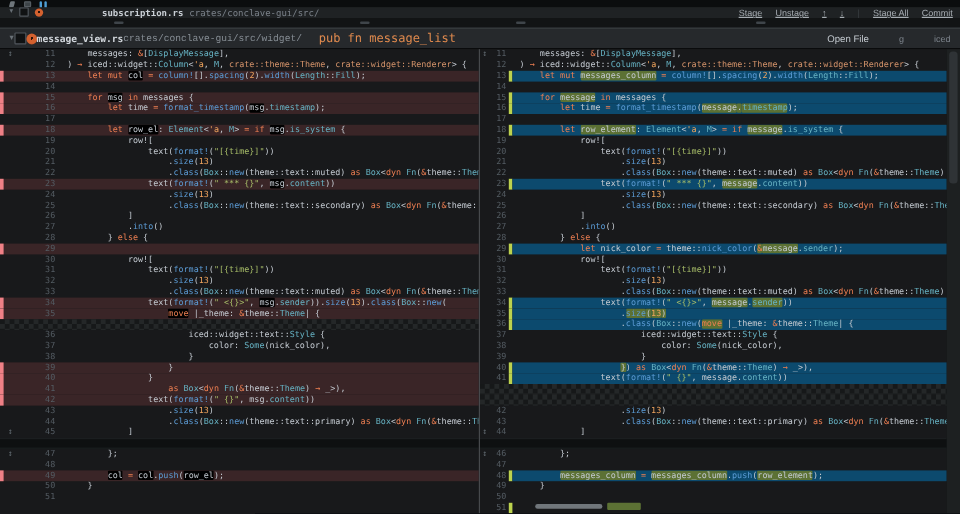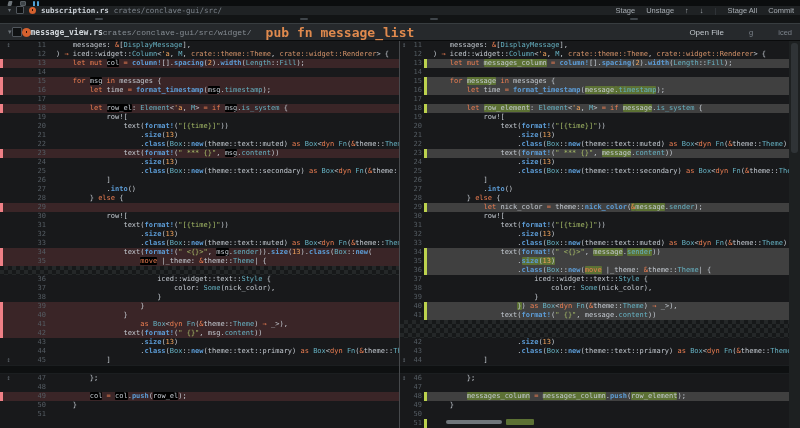--- a/index.html
+++ b/index.html
@@ -12,39 +12,39 @@
   .mini-panel{left:20px;width:6px;height:5px;background:#3d4448;border:1px solid #565d62;box-sizing:border-box;}
   .mini-pause-a{left:33px;width:2px;height:6px;background:#4f9fd4;}
   .mini-pause-b{left:37px;width:2px;height:6px;background:#4f9fd4;}
   
   .row-a{position:absolute;left:0;top:6px;width:800px;height:9px;background:#1f2224;overflow:hidden;}
   .prev-head{position:absolute;left:8px;top:-2px;height:12px;display:flex;align-items:center;gap:5px;white-space:nowrap;}
   .chev{color:#6a7177;font-size:6px;line-height:6px;}
   .cbx{width:6px;height:6px;background:#101213;border:1px solid #50565c;border-radius:1px;}
   .rust-dot{width:7px;height:7px;border-radius:50%;
             background:radial-gradient(circle at 50% 45%, #2a1208 0 1px, #d4612f 1px 60%, #8f3c1f 100%);}
-  .fname{font-family:"DejaVu Sans Mono",monospace;font-weight:bold;font-size:7.5px;color:#c9cfd5;}
+  .fname{font-family:"DejaVu Sans Mono",monospace;font-weight:bold;font-size:7.5px;color:#c9cfd5;margin-left:44px;}
   .fpath{font-family:"DejaVu Sans Mono",monospace;font-size:7.5px;color:#7b828a;}
   .toolbar{position:absolute;right:6px;top:0;height:9px;display:flex;align-items:center;gap:11px;
            font-size:7.5px;color:#a7adb3;}
   .toolbar .tsep{color:#3a3f43;}
-  .toolbar span{cursor:default;}
+  .toolbar span{cursor:default;text-decoration:underline;}
   
   .row-b{position:absolute;left:0;top:15px;width:800px;height:8px;background:#121415;}
   .dash{position:absolute;top:3px;height:2px;width:8px;background:#3f454a;border-radius:1px;}
   
   .file-header{position:absolute;left:0;top:23px;width:800px;height:18px;background:#26292c;
                border-top:1px solid #383d40;border-bottom:1px solid #0a0b0c;box-sizing:border-box;}
   .fh-left{position:absolute;left:8px;top:0;height:16px;display:flex;align-items:center;gap:0;white-space:nowrap;}
   .fh-left .chev{font-size:7px;}
   .fh-left .cbx{width:8px;height:8px;}
   .fh-left .rust-dot{width:9px;height:9px;}
   .fh-name{font-family:"DejaVu Sans Mono",monospace;font-weight:bold;font-size:8px;color:#d3d8dd;}
   .fh-path{font-family:Liberation Mono, monospace;font-size:8px;color:#868d94;}
-  .fh-symbol{font-family:"DejaVu Sans Mono",monospace;font-weight:bold;font-size:13px;color:#e08a4e;margin-left:14px;}
+  .fh-symbol{font-family:"DejaVu Sans Mono",monospace;font-weight:normal;font-size:10px;color:#e08a4e;margin-left:14px;}
   .fh-right{position:absolute;right:8px;top:0;height:16px;display:flex;align-items:center;gap:25px;}
   .open-file{font-size:8px;color:#c2c8ce;}
   .keyhint{font-size:7.5px;color:#7c838b;}
   
   .diff{position:absolute;left:0;top:41px;width:800px;height:387px;background:#18191b;}
   .pane{position:absolute;top:0;height:387px;overflow:hidden;background:#18191b;}
   .pane.left{left:0;width:399px;}
   .pane.right{left:400px;width:389px;}
   .divider{position:absolute;left:399px;top:0;width:1px;height:387px;background:#46494c;}
   .vtrack{position:absolute;left:789px;top:0;width:11px;height:387px;background:#1d2021;}
@@ -52,31 +52,31 @@
   .row{position:relative;height:9px;display:flex;align-items:stretch;
        font-family:"DejaVu Sans Mono",monospace;font-size:7px;line-height:9px;}
   .mk{width:3px;}
   .ic{width:11px;text-align:center;color:#5f676e;font-size:7px;overflow:hidden;}
   .pane.right .ic{width:8px;}
   .nm{width:32px;padding-right:4px;text-align:right;color:#545c63;}
   .pane.right .nm{width:14px;padding-right:2px;}
   .cd{flex:1;padding-left:6px;white-space:pre;overflow:hidden;color:#bdc4cb;}
   .pane.left .row.del{background:#3a2527;}
   .pane.left .row.del .mk{background:#ef8086;}
-  .pane.right .row.add .cd{background:#404040;}
+  .pane.right .row.add .cd{background:#0c4a6e;}
   .pane.right .row.add .mk{background:#bcd24e;}
   .pane.left .row.pdel .mk{background:#ef8086;}
   .pane.right .row.padd .mk{background:#bcd24e;}
   .row.skip{background:repeating-conic-gradient(#242728 0% 25%, #161819 0% 50%);background-size:8px 8px;}
   .row.sep{background:#0e1011;border-top:1px solid #1b1e20;border-bottom:1px solid #1b1e20;box-sizing:border-box;}
   .thumb{position:absolute;top:1px;height:4px;background:#70767b;border-radius:2px;}
   .extra{position:absolute;top:0;height:6px;background:#5c7134;border-radius:1px;}
   
   .tk-p{color:#c3c9d0;} .tk-k{color:#ee7f52;} .tk-o{color:#ee7f52;}
-  .tk-f{color:#5c9cd6;font-weight:bold;} .tk-t{color:#66b2c3;} .tk-s{color:#a7bd68;}
+  .tk-f{color:#5c9cd6;} .tk-t{color:#66b2c3;} .tk-s{color:#a7bd68;}
   .tk-n{color:#f0a45d;} .tk-c2{color:#d4936a;}
   .pane.left .x{background:#000000;border-radius:1px;}
   .pane.right .x{background:#5c7134;border-radius:1px;}
 </style>
 </head>
 <body>
 
 <div id="app">
 
   <div class="top-strip">

